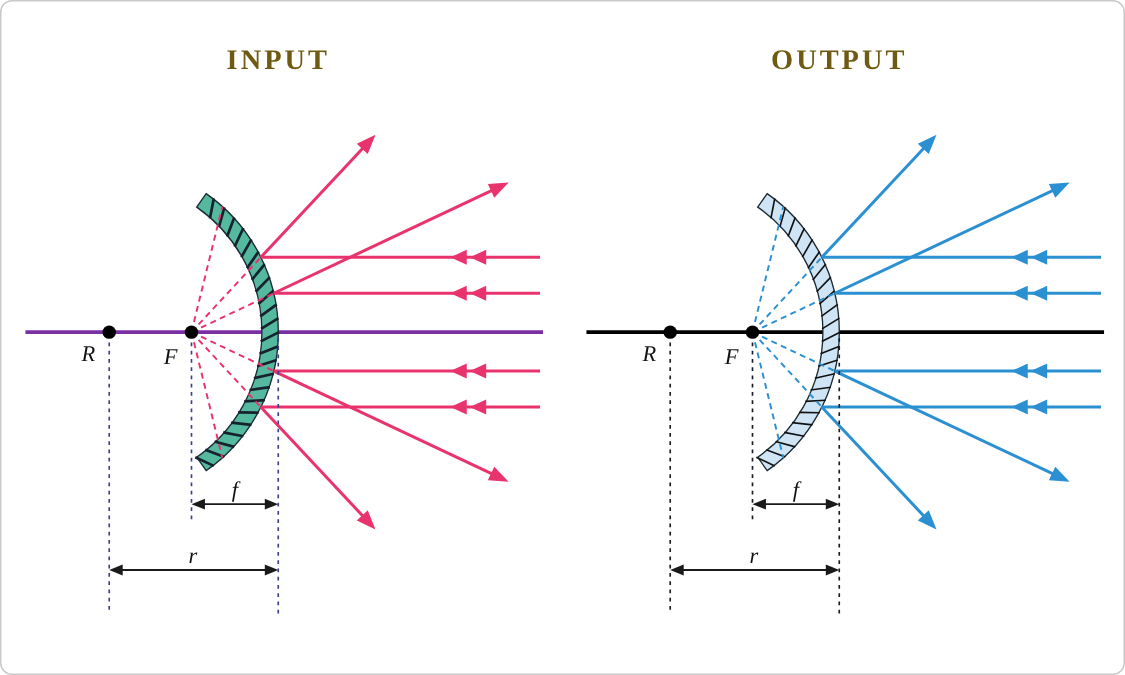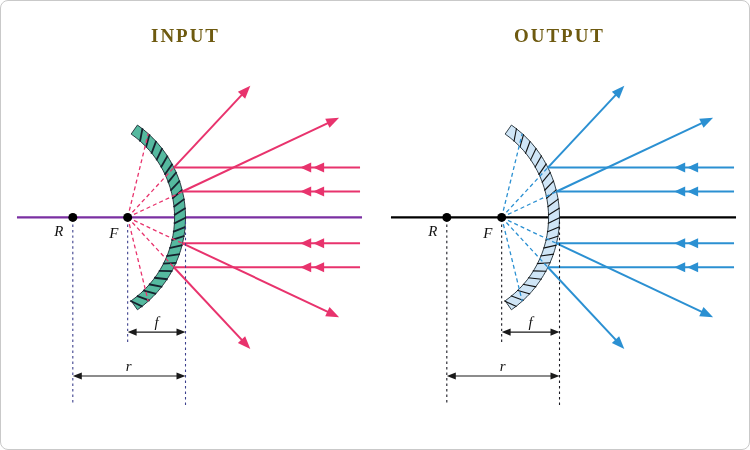--- a/index.html
+++ b/index.html
@@ -1,19 +1,19 @@
 <!DOCTYPE html>
 <html><head>
 <meta charset="utf-8">
 <style>
   html,body{margin:0;padding:0;background:#ffffff;}
   .frame{
     width:750px;height:450px;box-sizing:border-box;
     border:1px solid #c9c9c9;border-radius:8px;background:#ffffff;
-    display:flex;flex-direction:row;align-items:center;overflow:hidden;
+    display:flex;flex-direction:row;align-items:flex-end;overflow:hidden;
     font-family:"Liberation Serif",serif;
   }
   .panel{width:50%;height:auto;display:block;}
   .title{
     font-family:"Liberation Serif",serif;font-weight:bold;font-size:19px;
     letter-spacing:2px;fill:var(--title,#6e5a10);text-anchor:middle;
   }
   .axis{stroke:var(--axis,#000);stroke-width:2.4;}
   .mirror-band{fill:var(--mirror,#55b99f);stroke:#1c2b33;stroke-width:0.9;}
   .hatch line{stroke:var(--hatch,#16222e);stroke-width:var(--hatchw,1.4);}

